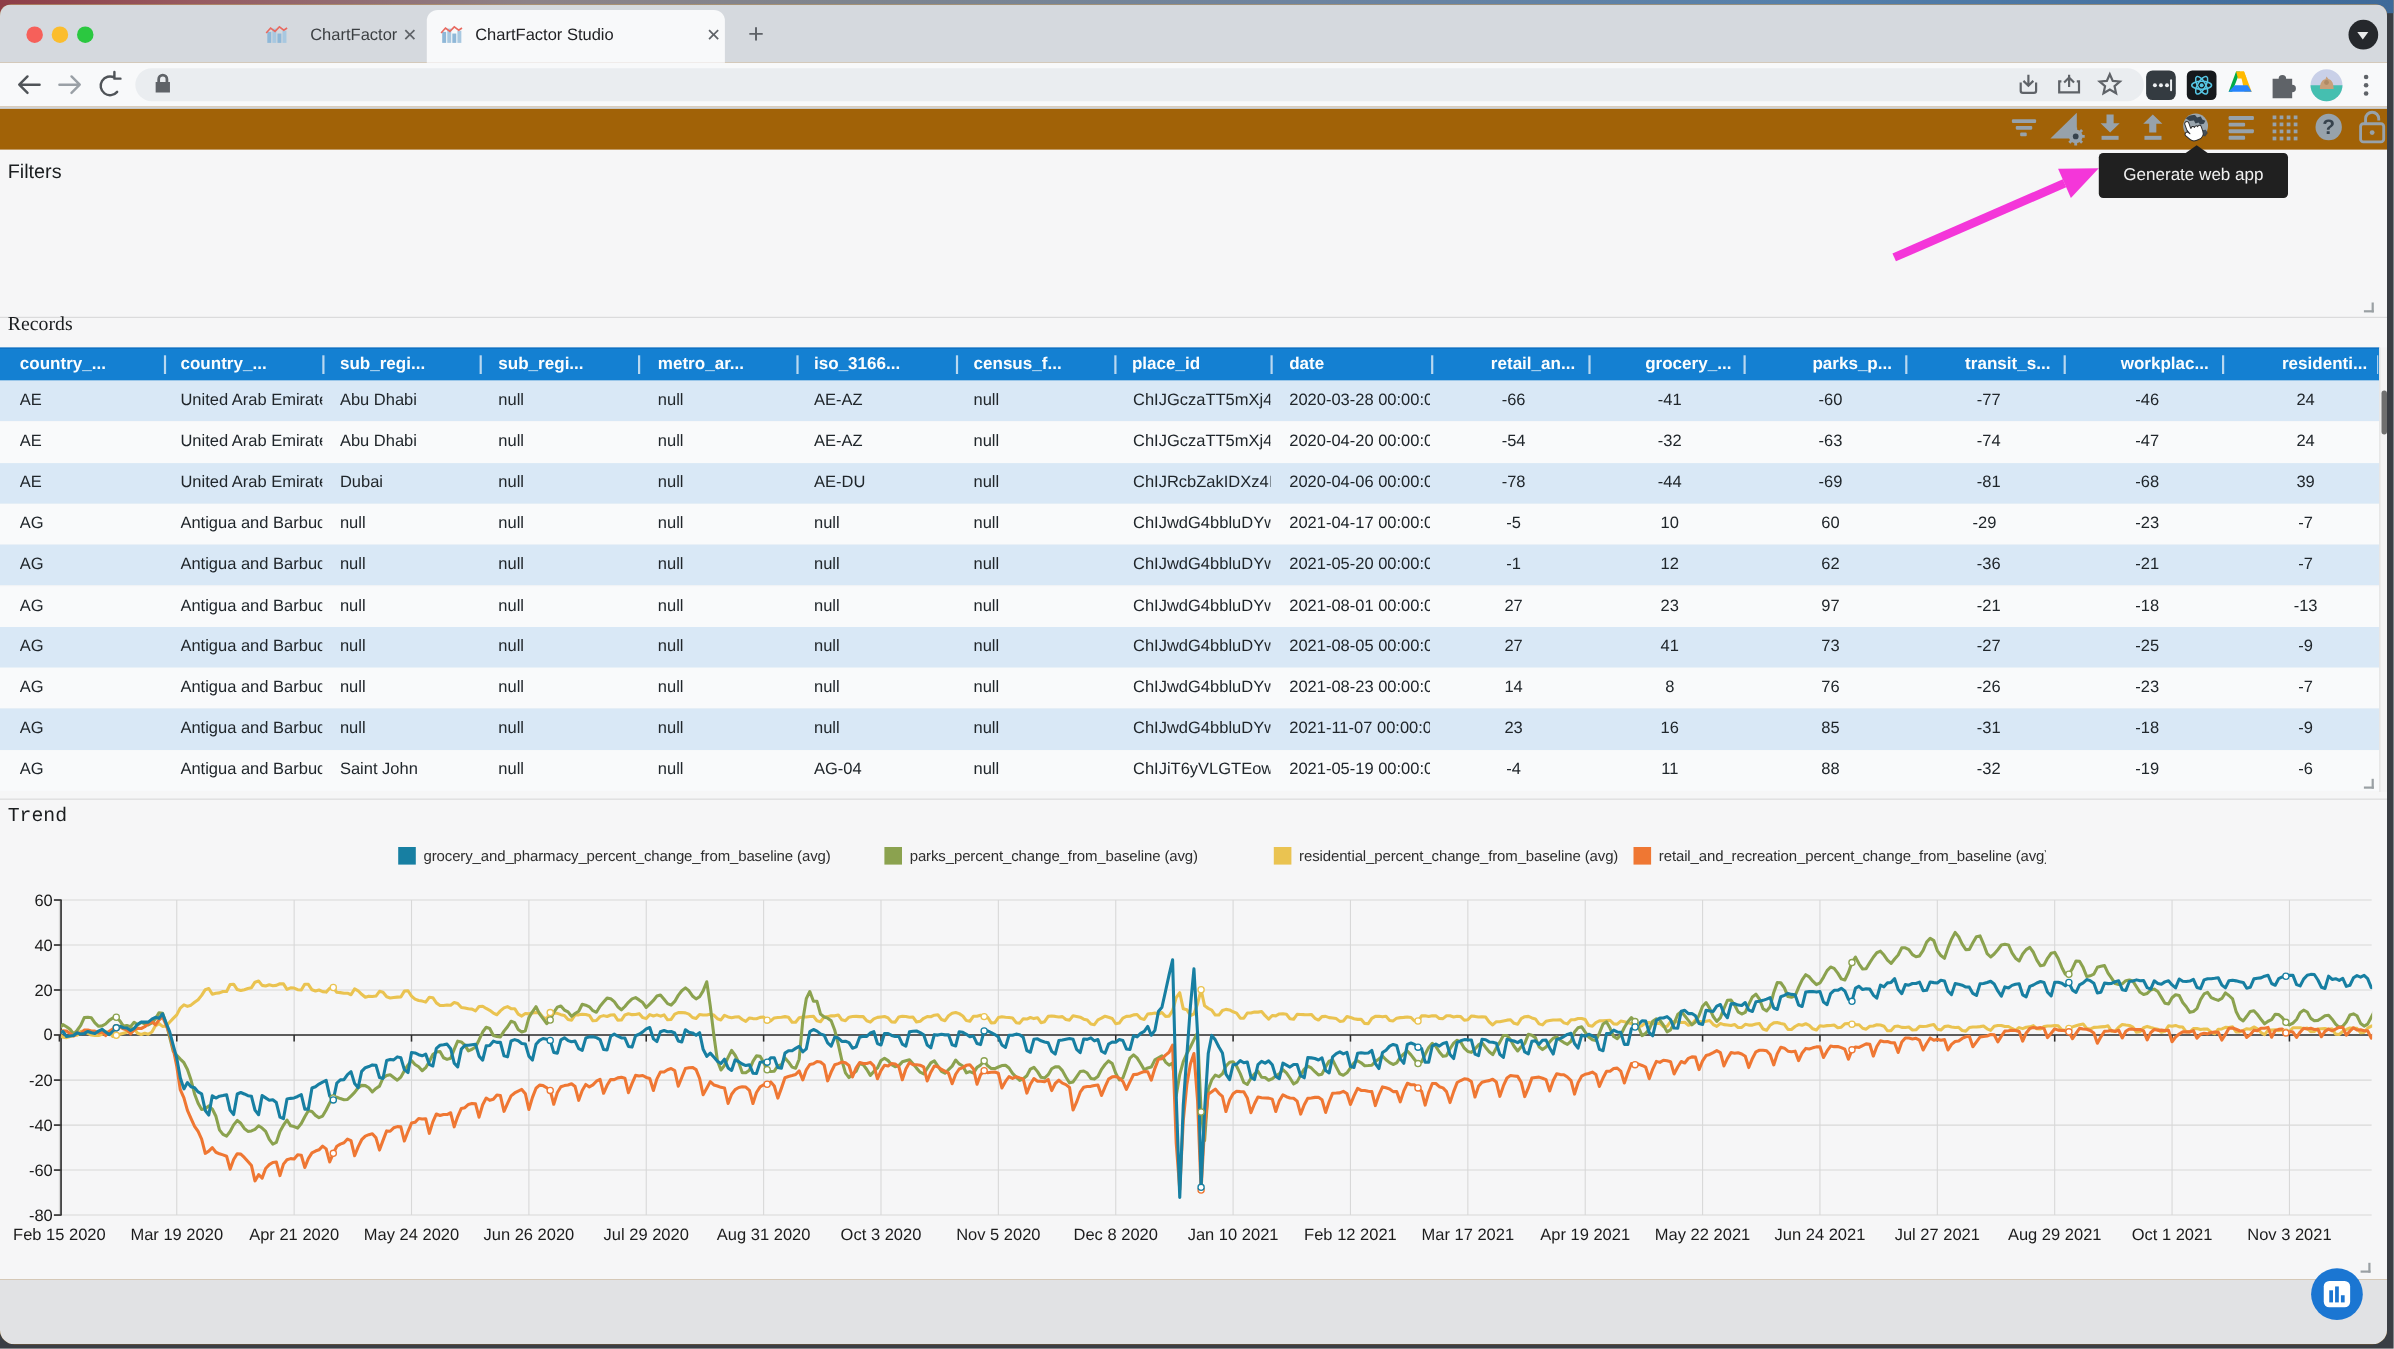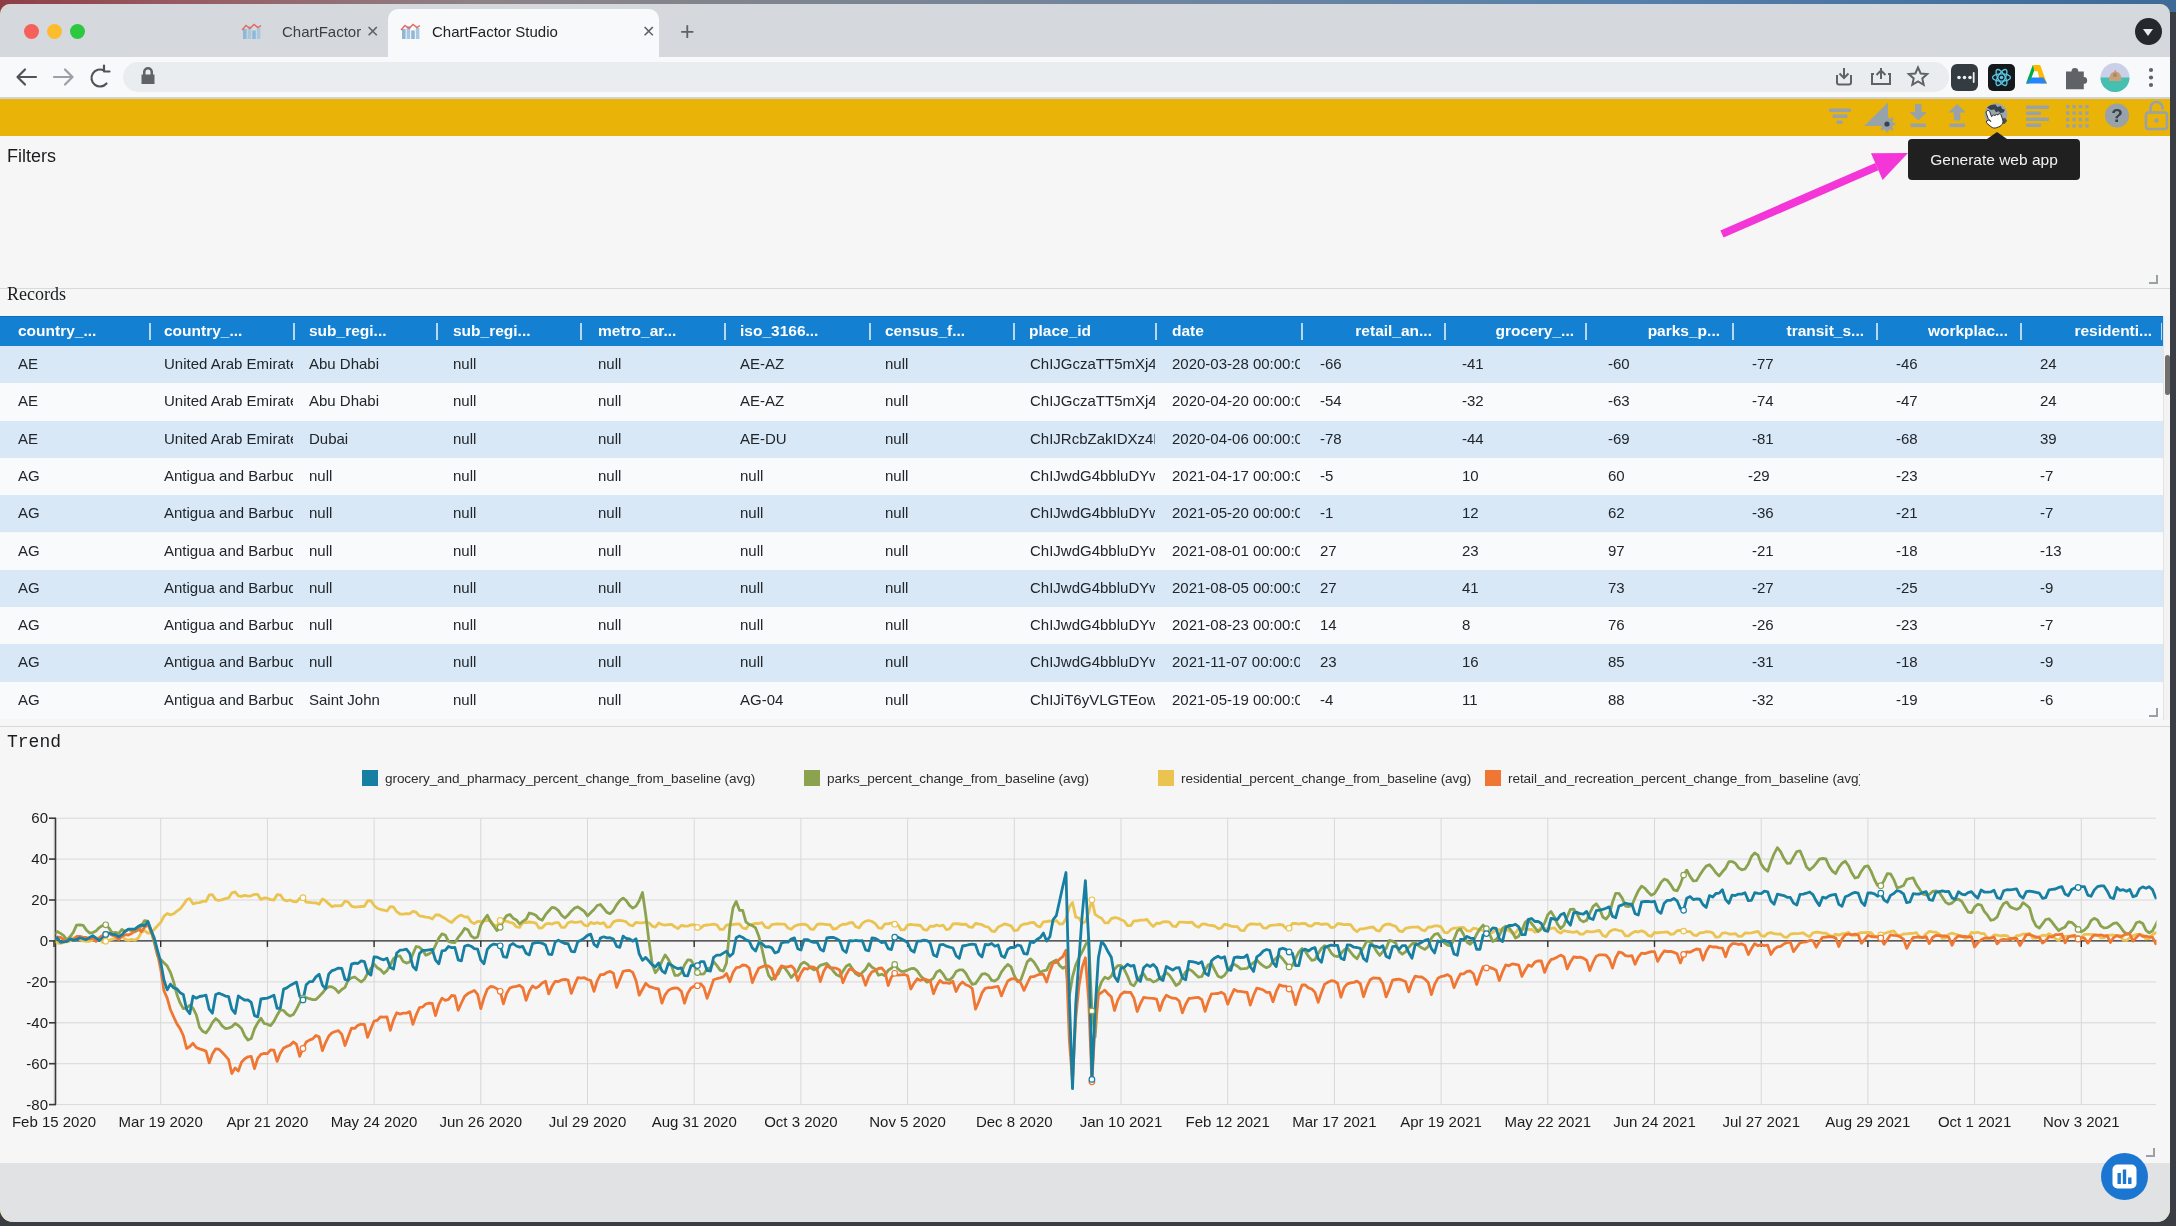--- a/index.html
+++ b/index.html
@@ -1,19 +1,19 @@
 <!DOCTYPE html>
 <html><head><meta charset="utf-8">
 <style>
 *{margin:0;padding:0;box-sizing:border-box;}
 html,body{width:2176px;height:1226px;overflow:hidden;}
 body{font-family:"Liberation Sans",sans-serif;background:#3a3e44;position:relative;}
 #topstrip{position:absolute;left:0;top:0;width:2176px;height:12px;
  background:linear-gradient(90deg,#8e3d47 0%,#975a60 8%,#8d8288 22%,#7f858e 35%,#6d84a0 55%,#5580ab 75%,#44709f 92%,#3e6a99 100%);}
-#win{position:absolute;left:0;top:4px;width:2170px;height:1218px;background:#eab308;
+#win{position:absolute;left:0;top:4px;width:2170px;height:1218px;background:#a16207;
  border-radius:10px 10px 13px 13px;overflow:hidden;}
 .abs{position:absolute;}
 
 #tabbar{position:absolute;left:0;top:0;width:100%;height:53px;background:#d5d9de;}
 .light{position:absolute;top:20px;width:15px;height:15px;border-radius:50%;}
 #tab-active{position:absolute;left:388px;top:4.5px;width:271px;height:48.5px;background:#f8f9fa;border-radius:10px 10px 0 0;}
 .tabtxt{position:absolute;font-size:15px;color:#3b3f42;white-space:nowrap;}
 .tabx{position:absolute;font-size:16px;color:#5f6368;}
 
 #urlbar{position:absolute;left:0;top:53px;width:100%;height:40px;background:#f8f9fa;}
@@ -30,21 +30,21 @@
 .hdiv{position:absolute;left:0;width:100%;height:1px;background:#d9d9d9;}
 .rsz{position:absolute;width:9px;height:9px;border-right:2px solid #9aa0a4;border-bottom:2px solid #9aa0a4;}
 
 #thead{position:absolute;left:0;top:180.5px;width:2163px;height:30px;background:#1480d2;border-top:1.5px solid #0e6cbd;}
 .th{position:absolute;top:5px;font-size:15.5px;font-weight:bold;color:#fbfdfe;white-space:nowrap;overflow:hidden;}
 .sep{position:absolute;top:6px;width:1.5px;height:17px;background:#b9d8f0;}
 .row{position:absolute;left:0;width:2163px;height:37.3px;overflow:hidden;}
 .row.b{background:#d9e8f6;}
 .row.w{background:#f9fafb;}
 .td{position:absolute;top:9px;font-size:15px;color:#20262b;white-space:nowrap;overflow:hidden;}
-.tdr{position:absolute;top:9px;font-size:15px;color:#20262b;white-space:nowrap;text-align:left;}
+.tdr{position:absolute;top:9px;font-size:15px;color:#20262b;white-space:nowrap;text-align:center;}
 #vscroll{position:absolute;left:2163px;top:180.5px;width:7px;height:404px;background:#f3f3f4;border-left:1px solid #e2e2e2;}
 #vthumb{position:absolute;left:2164.5px;top:219.5px;width:5px;height:40px;background:#6f6f6f;border-radius:2.5px;}
 
 .leg{position:absolute;top:634px;height:17px;}
 .legsq{position:absolute;top:0;width:16px;height:16px;}
 .legtx{position:absolute;top:1.5px;left:23px;font-size:13.6px;letter-spacing:-0.1px;color:#2e2e2e;white-space:nowrap;}
 
 #tooltip{position:absolute;left:1908px;top:135px;width:172px;height:41px;background:#202020;border-radius:4px;
  color:#f2f2f2;font-size:15.5px;text-align:center;line-height:41px;z-index:50;}
 #tooltip:before{content:"";position:absolute;left:79px;top:-7px;border-left:10px solid transparent;

